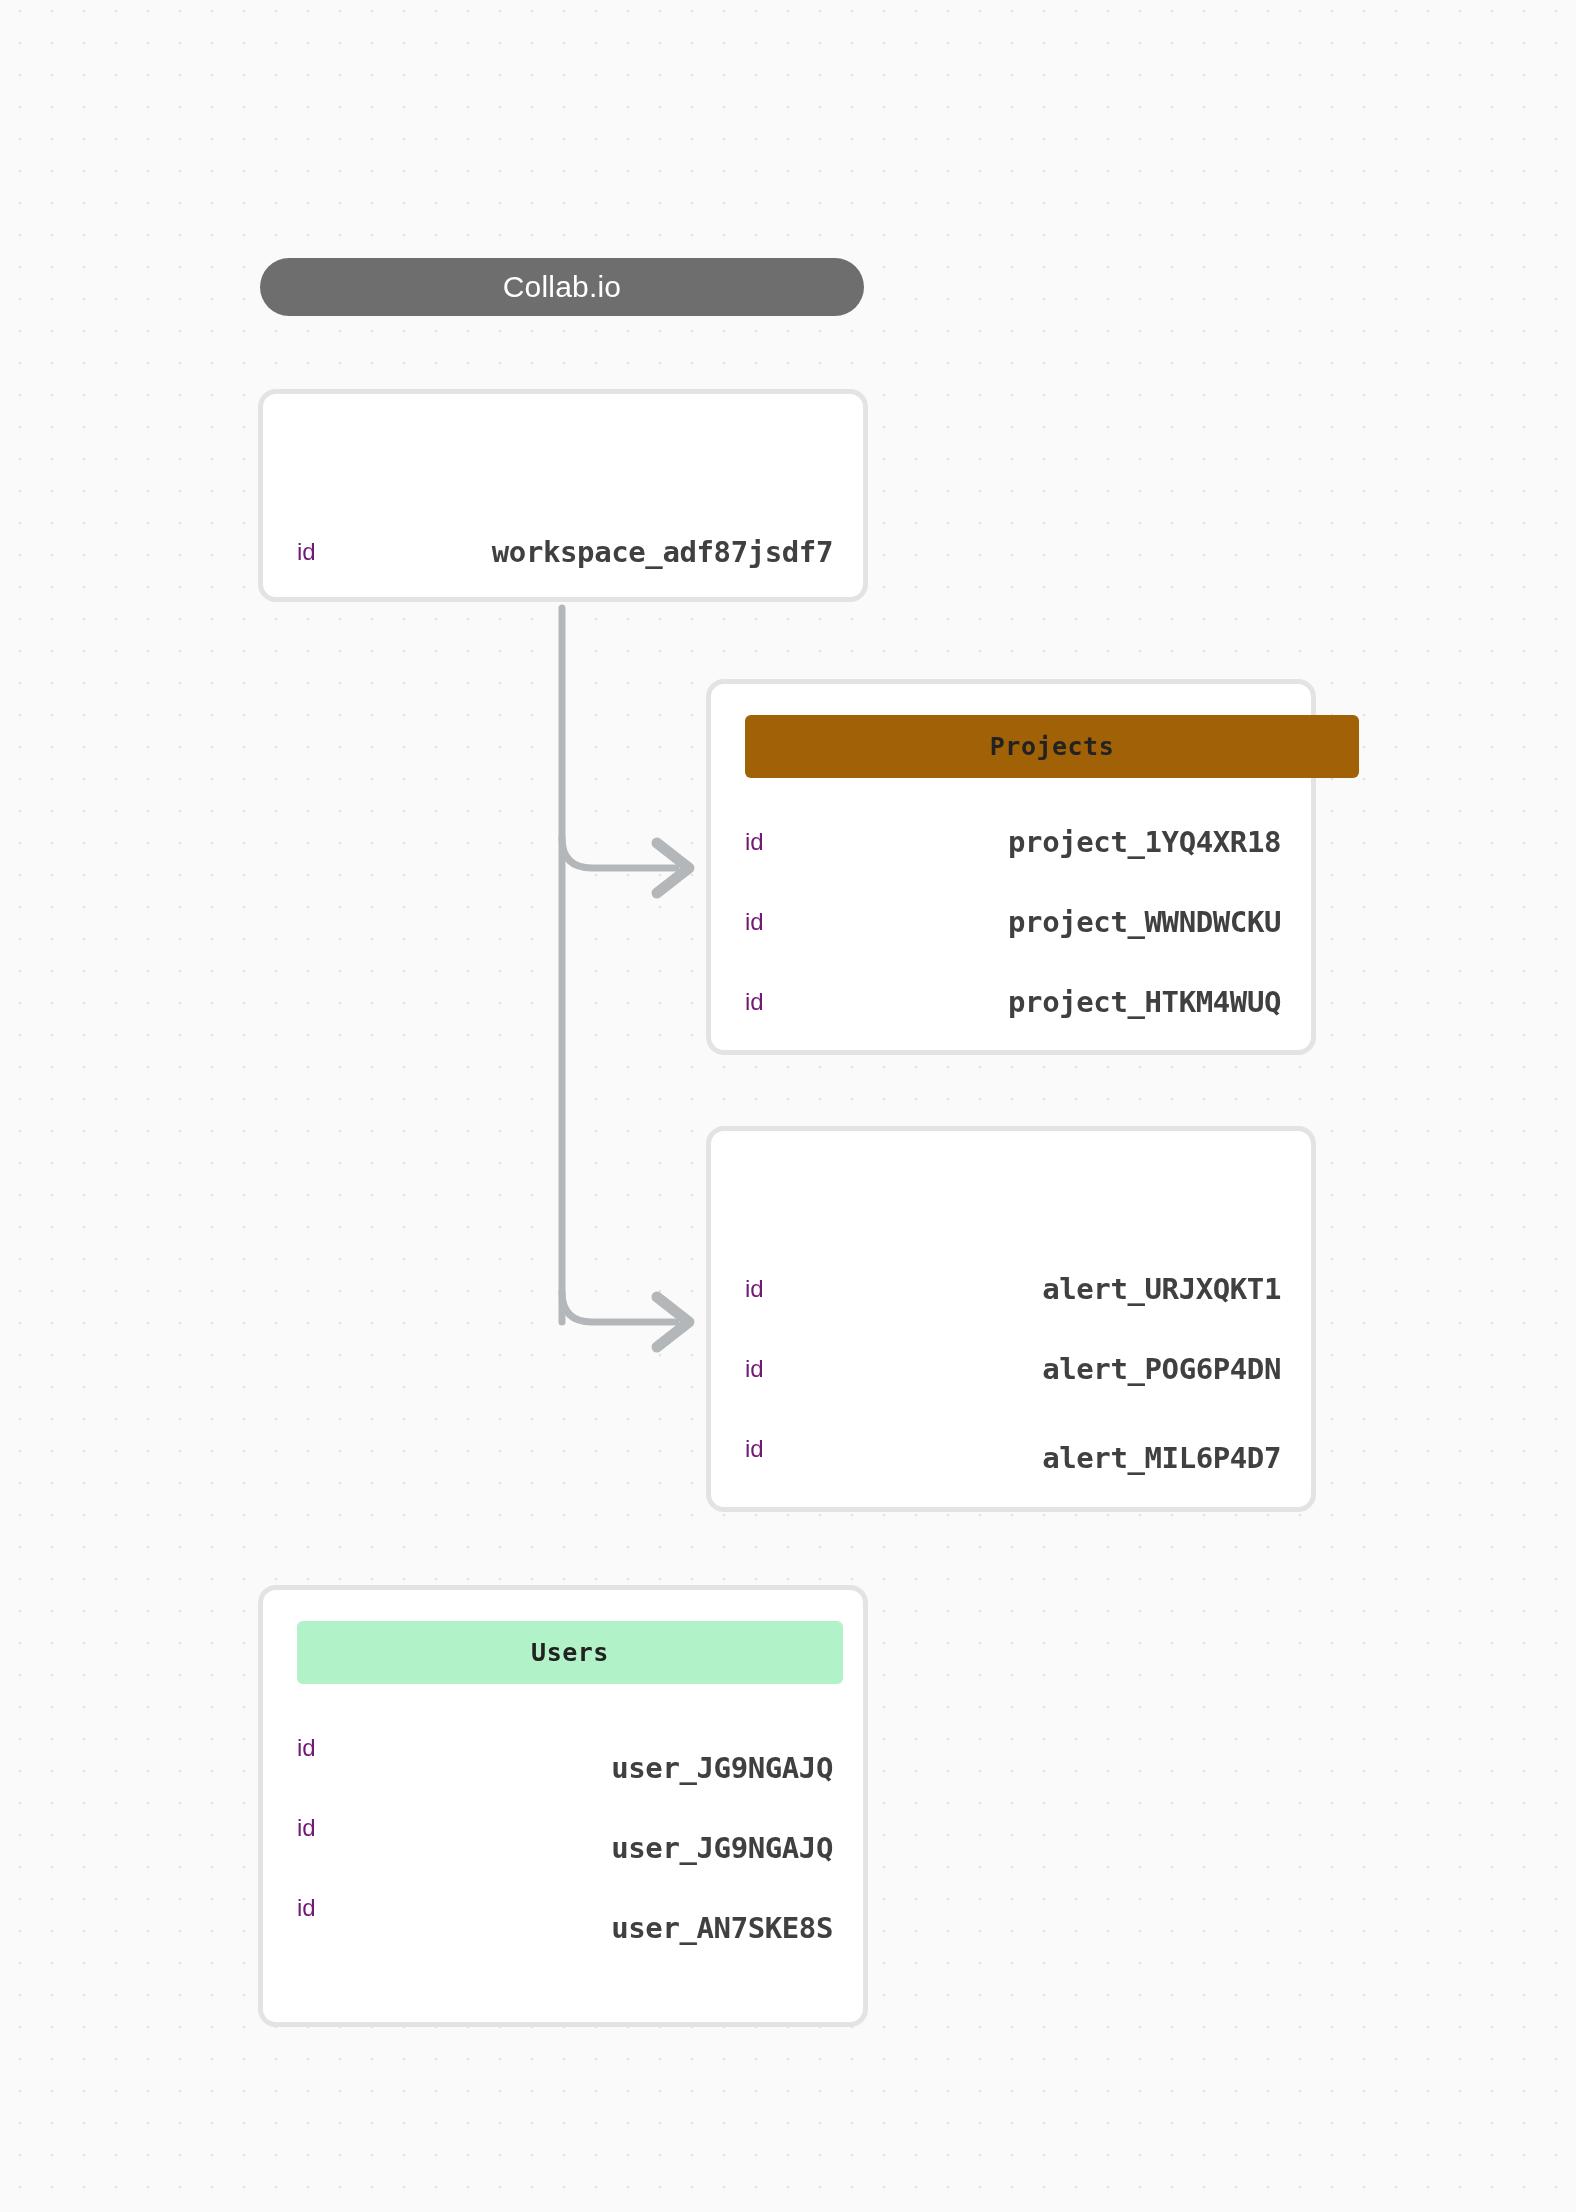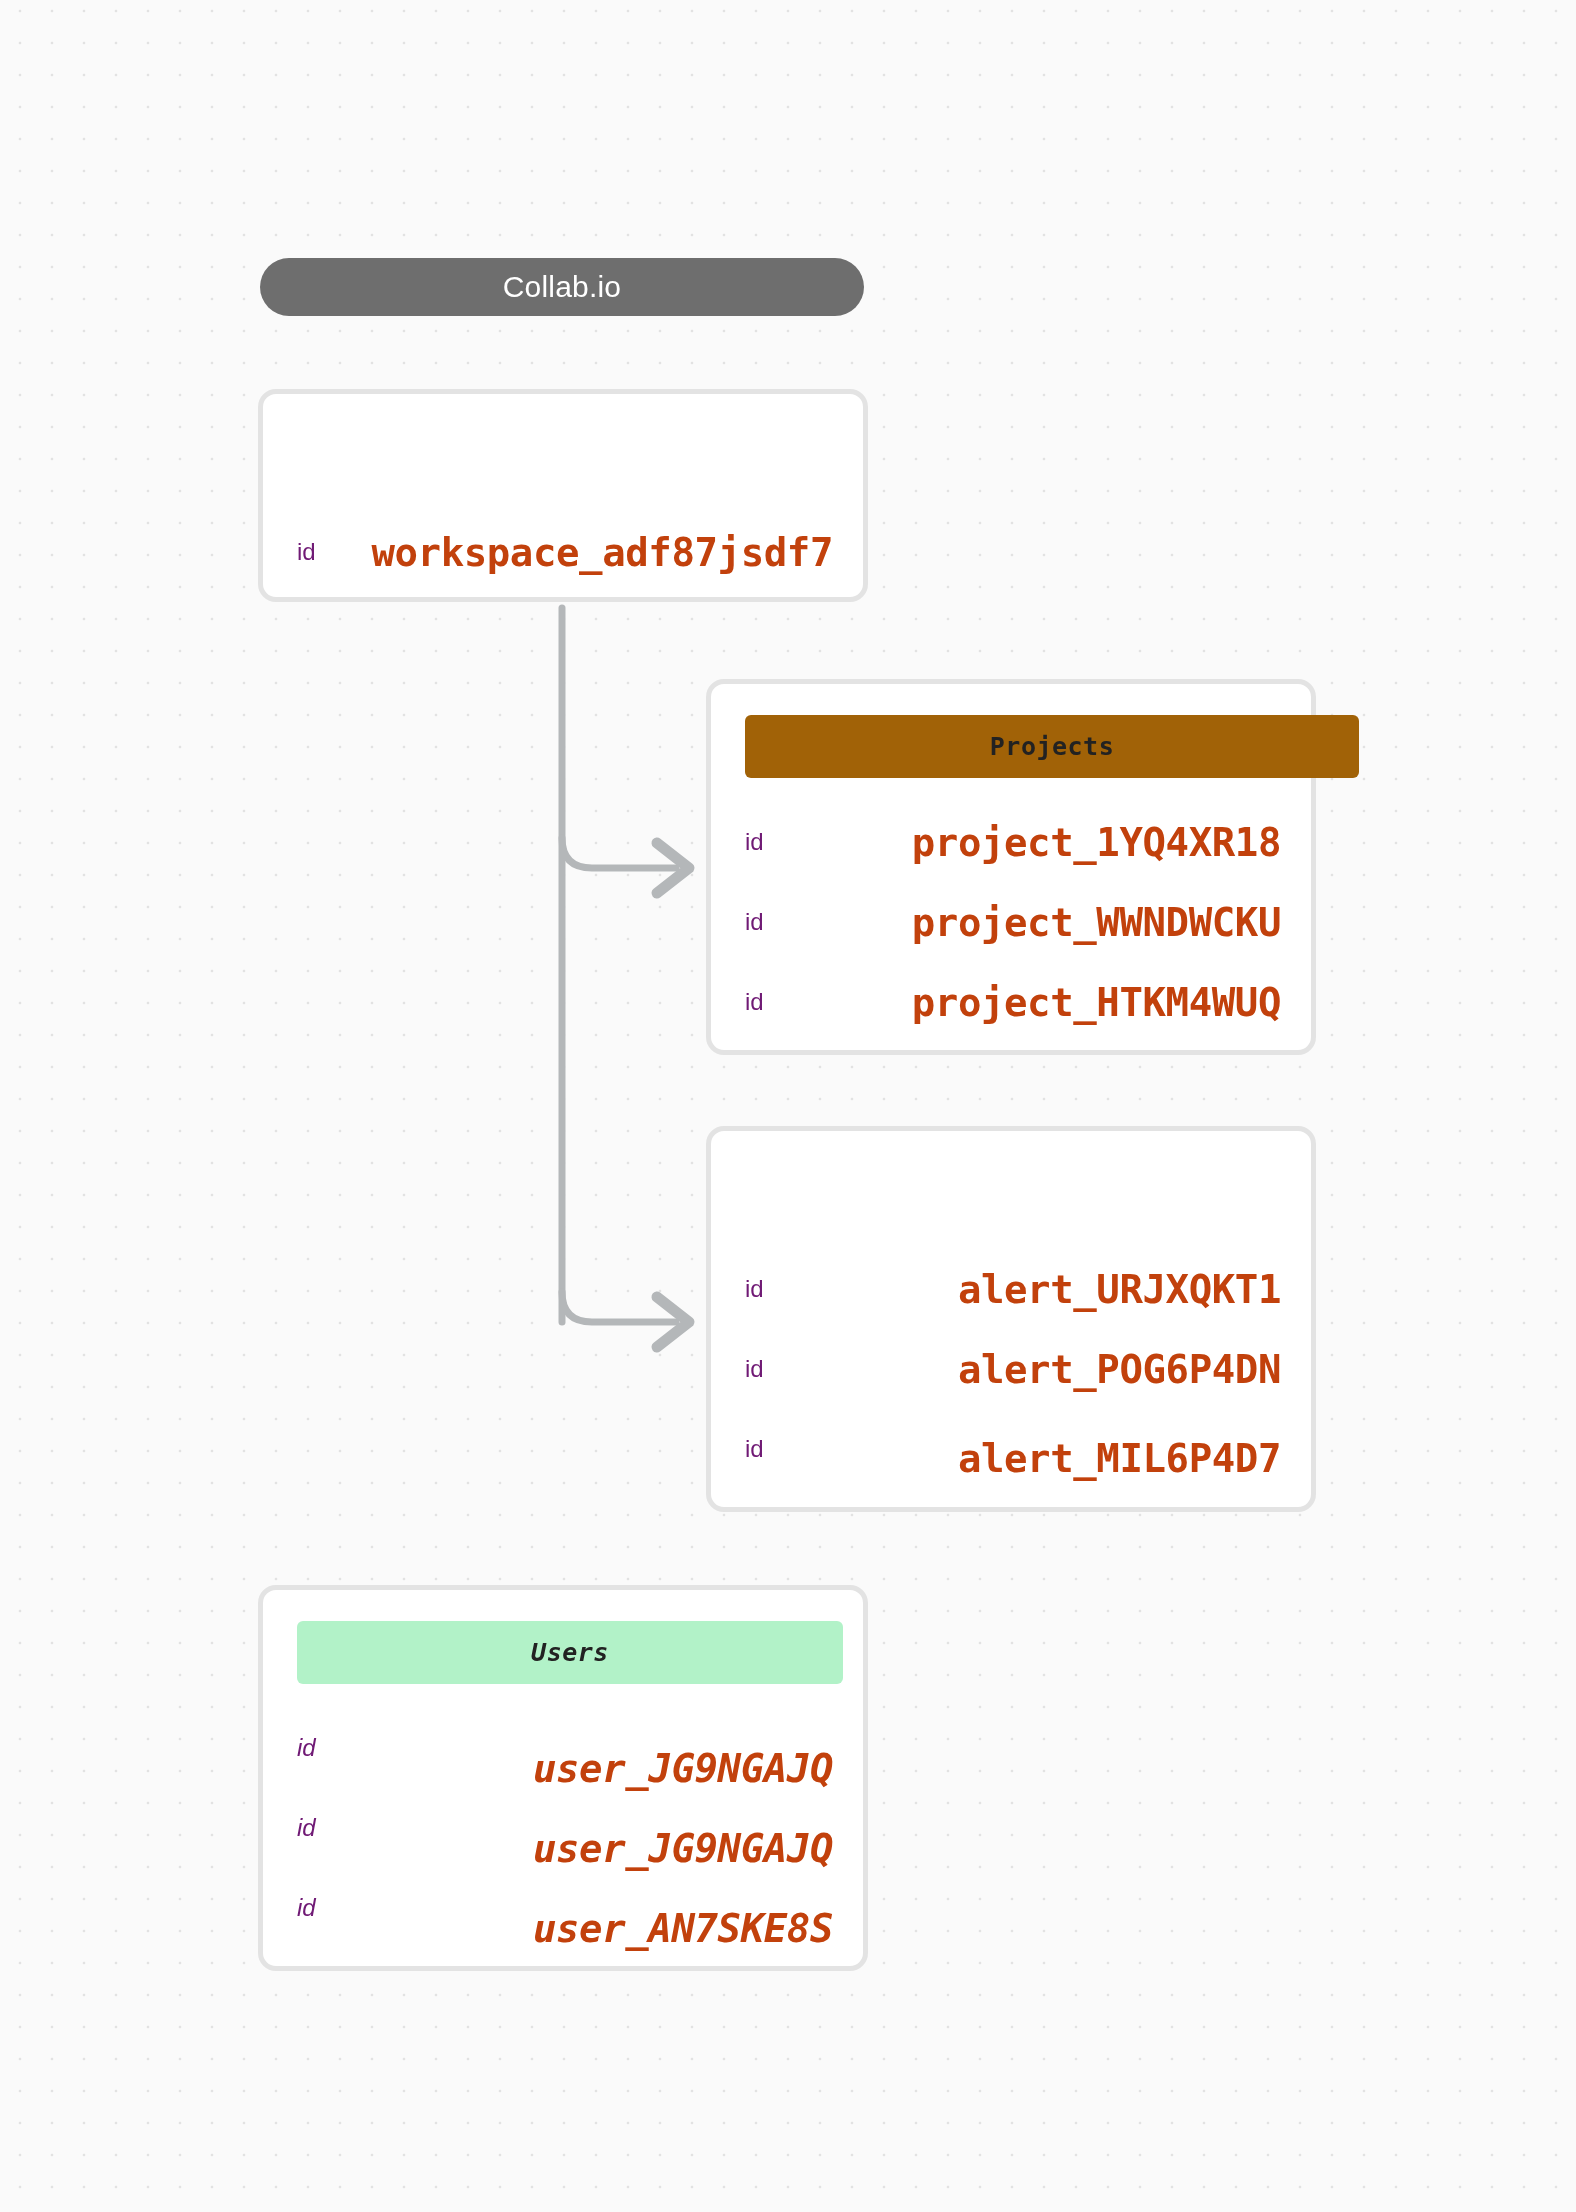--- a/index.html
+++ b/index.html
@@ -73,23 +73,23 @@
   }
   .row-key {
     position: absolute;
     font-family: "Liberation Sans", sans-serif;
     font-size: 24px;
     color: #701a75;
   }
   .row-val {
     position: absolute;
     font-family: "DejaVu Sans Mono", monospace;
-    font-size: 39px;
+    font-size: 29px;
     font-weight: 700;
-    color: #c2410c;
+    color: #404040;
     white-space: nowrap;
     text-align: left;
     letter-spacing: -0.4px;
   }
 
   
   #card-workspace { left: 258px; top: 389px; width: 610px; height: 213px; }
   #badge-workspace { left: 34px; top: 31px; width: 546px; background: #e0cffc; }
   #rows-workspace { top: 118px; left: 0; width: 100%; }
   #rows-workspace .row-key { left: 34px; }
@@ -104,21 +104,21 @@
 
   
   #card-alerts { left: 706px; top: 1126px; width: 610px; height: 386px; }
   #badge-alerts { left: 34px; top: 31px; width: 546px; background: #bfe0fc; }
   #rows-alerts { top: 118px; left: 0; width: 100%; }
   #rows-alerts .row-key { left: 34px; }
   #rows-alerts .row-val { right: 30px; }
   #rows-alerts .row:nth-child(3) .row-val { transform: translateY(9px); }
 
   
-  #card-users { left: 258px; top: 1585px; width: 610px; height: 386px; font-style: italic; }
+  #card-users { left: 258px; top: 1585px; width: 610px; height: 442px; }
   #badge-users { left: 34px; top: 31px; width: 546px; background: #b2f2c8; }
   #rows-users { top: 118px; left: 0; width: 100%; }
   #rows-users .row-key { left: 34px; }
   #rows-users .row-val { right: 30px; margin-top: 40px; }
 
   #connectors {
     position: absolute;
     left: 0;
     top: 0;
     width: 1576px;

